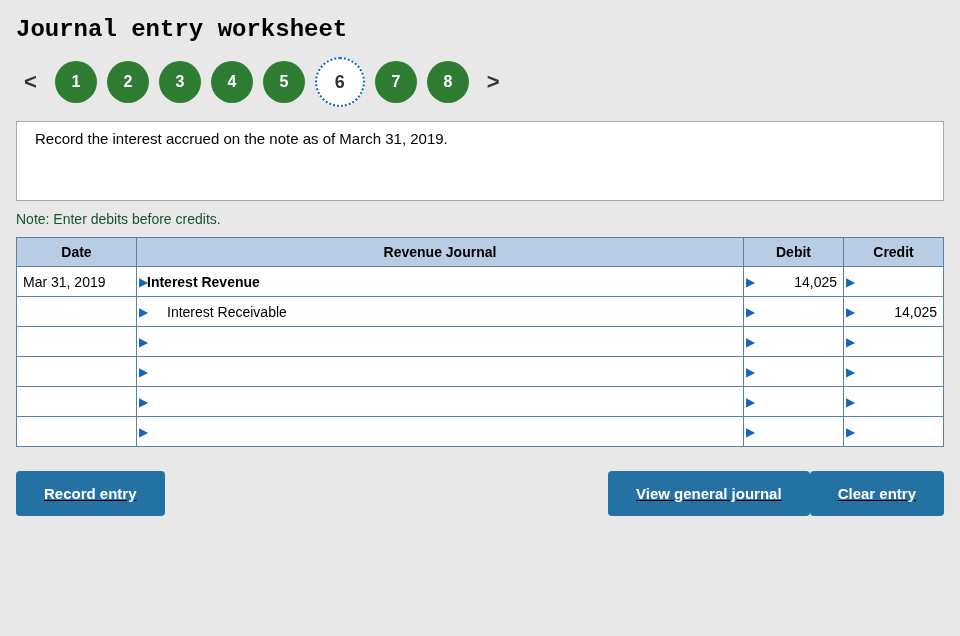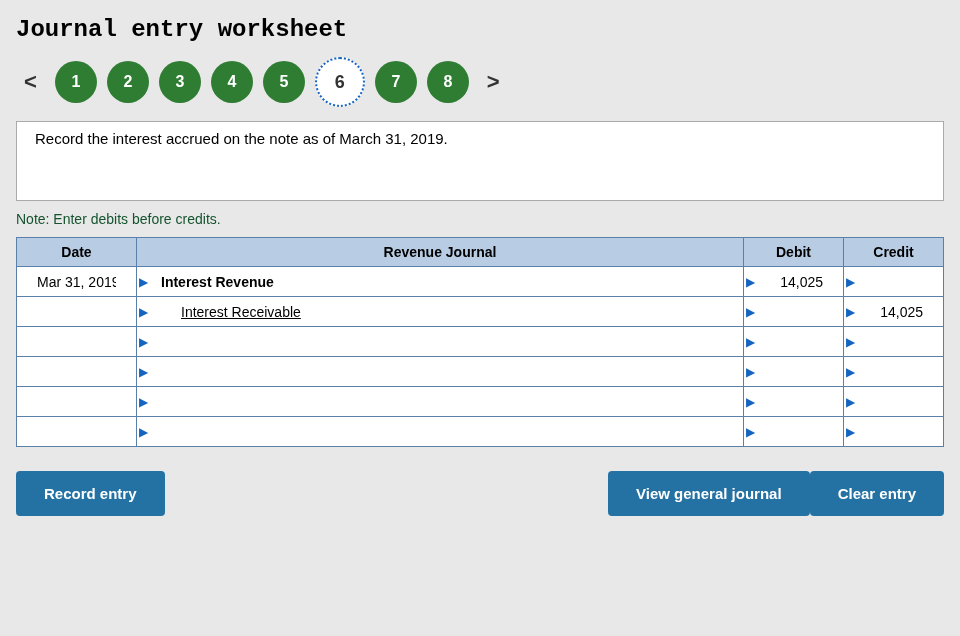--- a/index.html
+++ b/index.html
@@ -81,21 +81,21 @@
       font-size: 14px;
       font-weight: bold;
       text-align: center;
     }
     .journal-table th.date-col { width: 120px; }
     .journal-table th.gj-col { }
     .journal-table th.debit-col { width: 100px; }
     .journal-table th.credit-col { width: 100px; }
     .journal-table td {
       border: 1px solid #5a7fa8;
-      padding: 4px 20px;
+      padding: 4px 6px;
       font-size: 14px;
       height: 30px;
       vertical-align: middle;
     }
     .journal-table td.date-cell {
       text-align: left;
       white-space: nowrap;
     }
     .journal-table td.gj-cell {
       position: relative;
@@ -132,20 +132,21 @@
       margin-right: 16px;
     }
     .btn:last-child { margin-right: 0; }
     .btn-right {
       margin-left: auto;
       margin-right: 0;
     }
     .buttons-row-wrapper {
       display: flex;
       width: 100%;
+      text-decoration: underline;
     }
   </style>
 </head>
 <body>
 
 <h1 class="page-title">Journal entry worksheet</h1>
 
 <div class="nav-row">
   <button class="nav-arrow">&lt;</button>
   <div class="nav-circle">1</div>
@@ -176,21 +177,21 @@
   </thead>
   <tbody id="journal-tbody">
   <tr>
         <td class="date-cell"><input type="text" value="Mar 31, 2019" style=""></td>
         <td class="gj-cell"><span class="arrow-marker">▶</span><input type="text" value="Interest Revenue" style="padding-left: 4px; font-weight: bold;"></td>
         <td class="amount-cell"><span class="arrow-marker">▶</span><input type="text" value="14,025" style="text-align: right;"></td>
         <td class="amount-cell"><span class="arrow-marker">▶</span><input type="text" style="text-align: right;"></td>
       </tr>
       <tr>
         <td class="date-cell"><input type="text" style=""></td>
-        <td class="gj-cell"><span class="arrow-marker">▶</span><input type="text" value="Interest Receivable" style="padding-left: 24px; text-decoration: underline;"></td>
+        <td class="gj-cell"><span class="arrow-marker">▶</span><input type="text" value="Interest Receivable" style="padding-left: 24px;"></td>
         <td class="amount-cell"><span class="arrow-marker">▶</span><input type="text" style="text-align: right;"></td>
         <td class="amount-cell"><span class="arrow-marker">▶</span><input type="text" value="14,025" style="text-align: right;"></td>
       </tr>
       <tr>
         <td class="date-cell"><input type="text" style=""></td>
         <td class="gj-cell"><span class="arrow-marker">▶</span><input type="text" style="padding-left: 4px;"></td>
         <td class="amount-cell"><span class="arrow-marker">▶</span><input type="text" style="text-align: right;"></td>
         <td class="amount-cell"><span class="arrow-marker">▶</span><input type="text" style="text-align: right;"></td>
       </tr>
       <tr>

